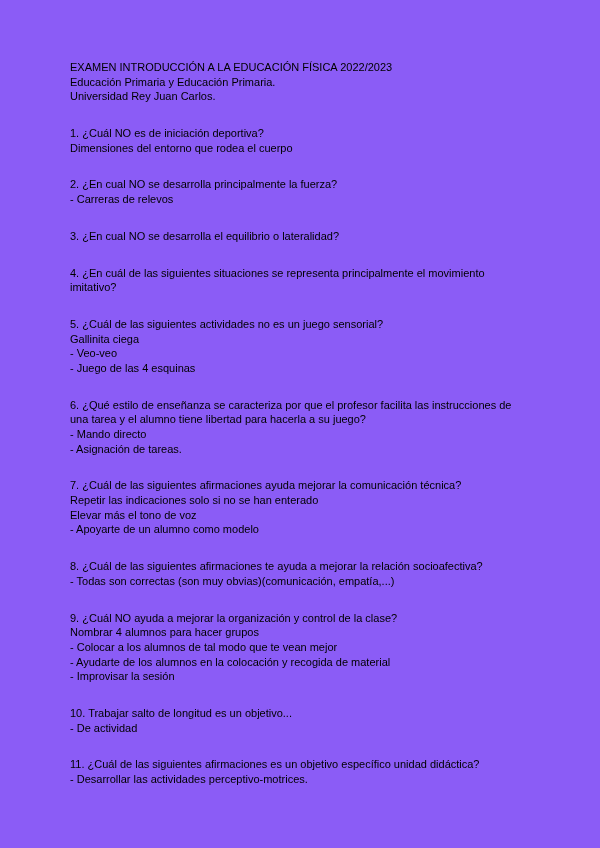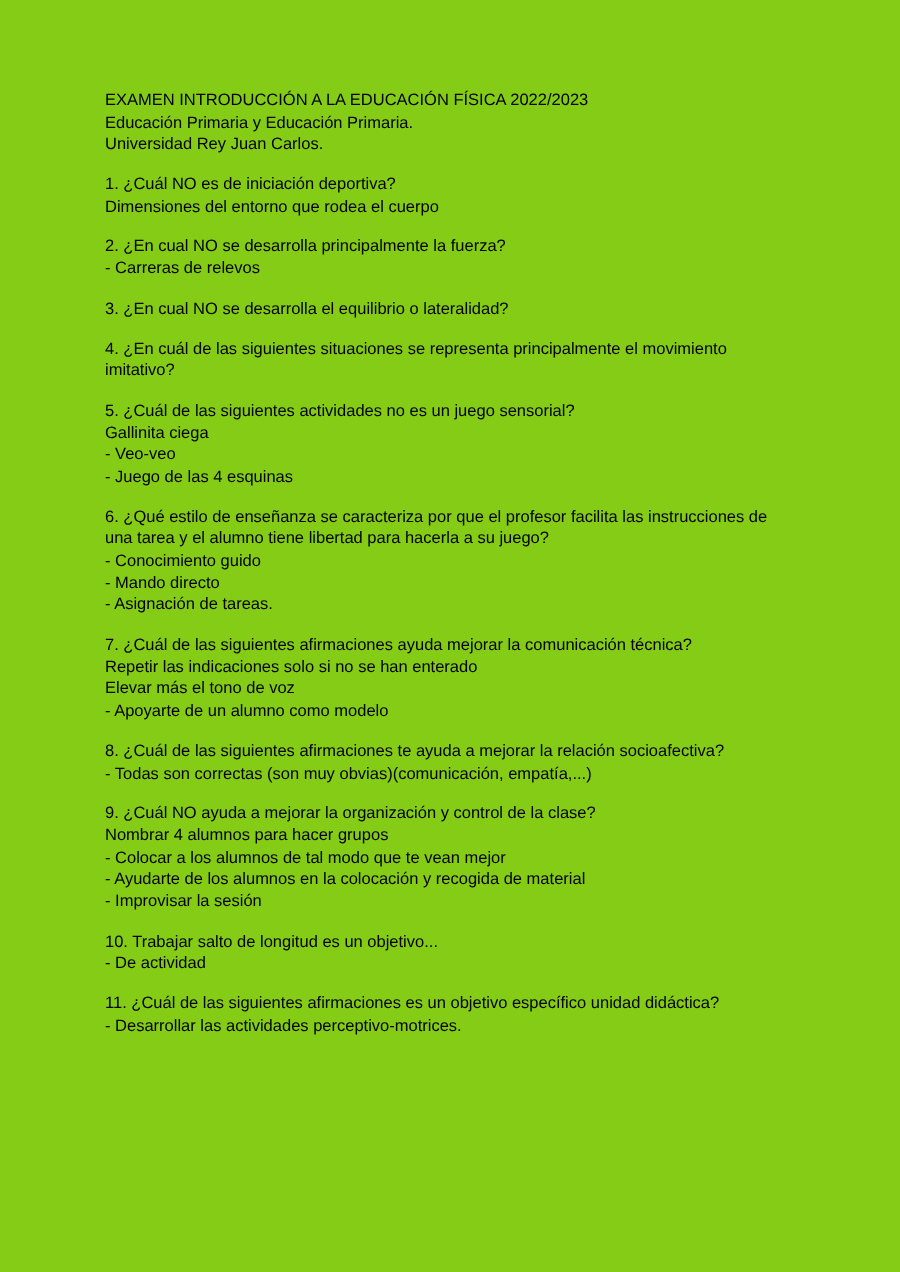--- a/index.html
+++ b/index.html
@@ -9,39 +9,39 @@
   }
   body {
     width: 600px;
     height: 848px;
     overflow: hidden;
   }
   .page {
     position: relative;
     width: 600px;
     height: 848px;
-    background: #84cc16;
+    background: #8b5cf6;
   }
   .doc {
     position: absolute;
     top: 60px;
     left: 70px;
     right: 30px;
     font-family: "Liberation Sans", sans-serif;
     font-size: 11px;
     line-height: 14.7px;
     color: #000000;
     font-weight: 400;
   }
   .line {
     white-space: pre;
     height: 14.7px;
   }
   .block {
-    margin-top: 12px; 
+    margin-top: 22px; 
   }
 </style>
 </head>
 <body style="background: rgb(255, 255, 255);">
 
 <div class="page">
   <div class="doc">
     <div class="header">
       <div class="line">EXAMEN INTRODUCCIÓN A LA EDUCACIÓN FÍSICA 2022/2023</div>
       <div class="line">Educación Primaria y Educación Primaria.</div>
@@ -65,21 +65,20 @@
         </div>
         <div class="block">
           <div class="line">5. ¿Cuál de las siguientes actividades no es un juego sensorial?</div>
           <div class="line">Gallinita ciega</div>
           <div class="line">- Veo-veo</div>
           <div class="line">- Juego de las 4 esquinas</div>
         </div>
         <div class="block">
           <div class="line">6. ¿Qué estilo de enseñanza se caracteriza por que el profesor facilita las instrucciones de</div>
           <div class="line">una tarea y el alumno tiene libertad para hacerla a su juego?</div>
-          <div class="line">- Conocimiento guido</div>
           <div class="line">- Mando directo</div>
           <div class="line">- Asignación de tareas.</div>
         </div>
         <div class="block">
           <div class="line">7. ¿Cuál de las siguientes afirmaciones ayuda mejorar la comunicación técnica?</div>
           <div class="line">Repetir las indicaciones solo si no se han enterado</div>
           <div class="line">Elevar más el tono de voz</div>
           <div class="line">- Apoyarte de un alumno como modelo</div>
         </div>
         <div class="block">

